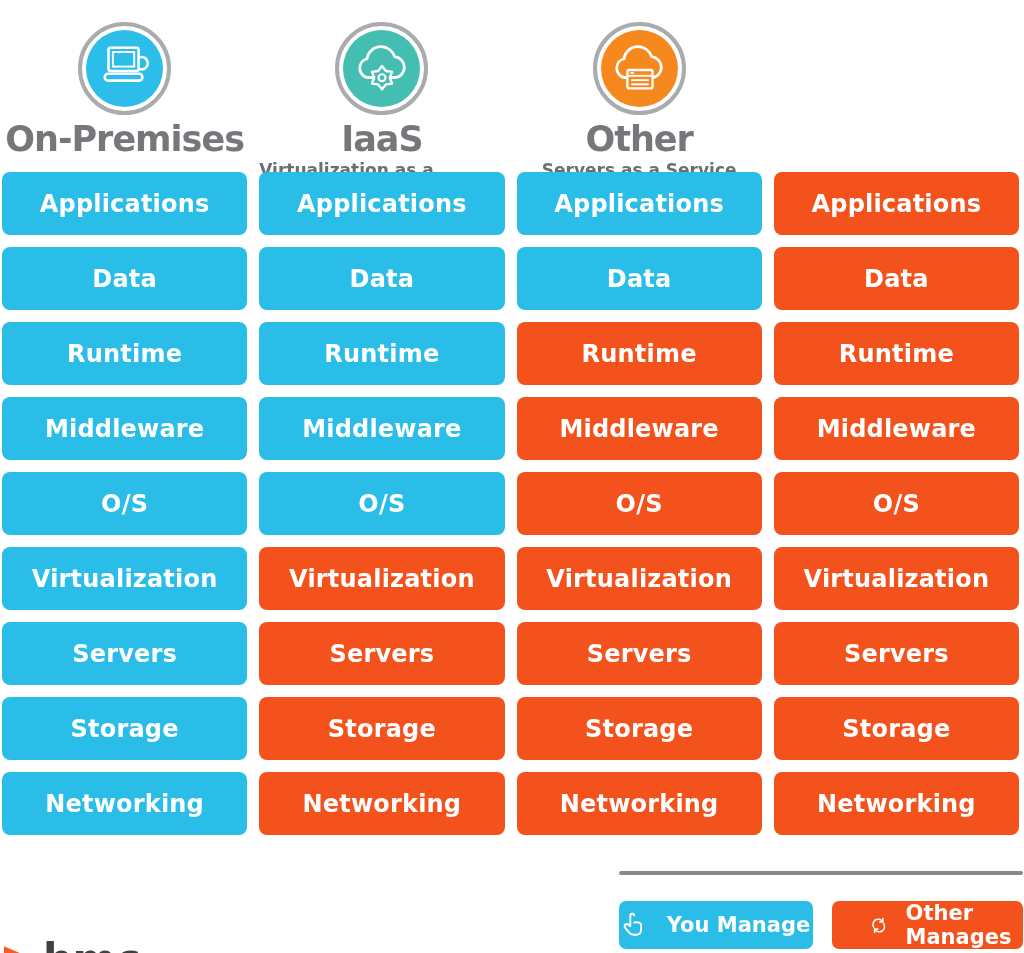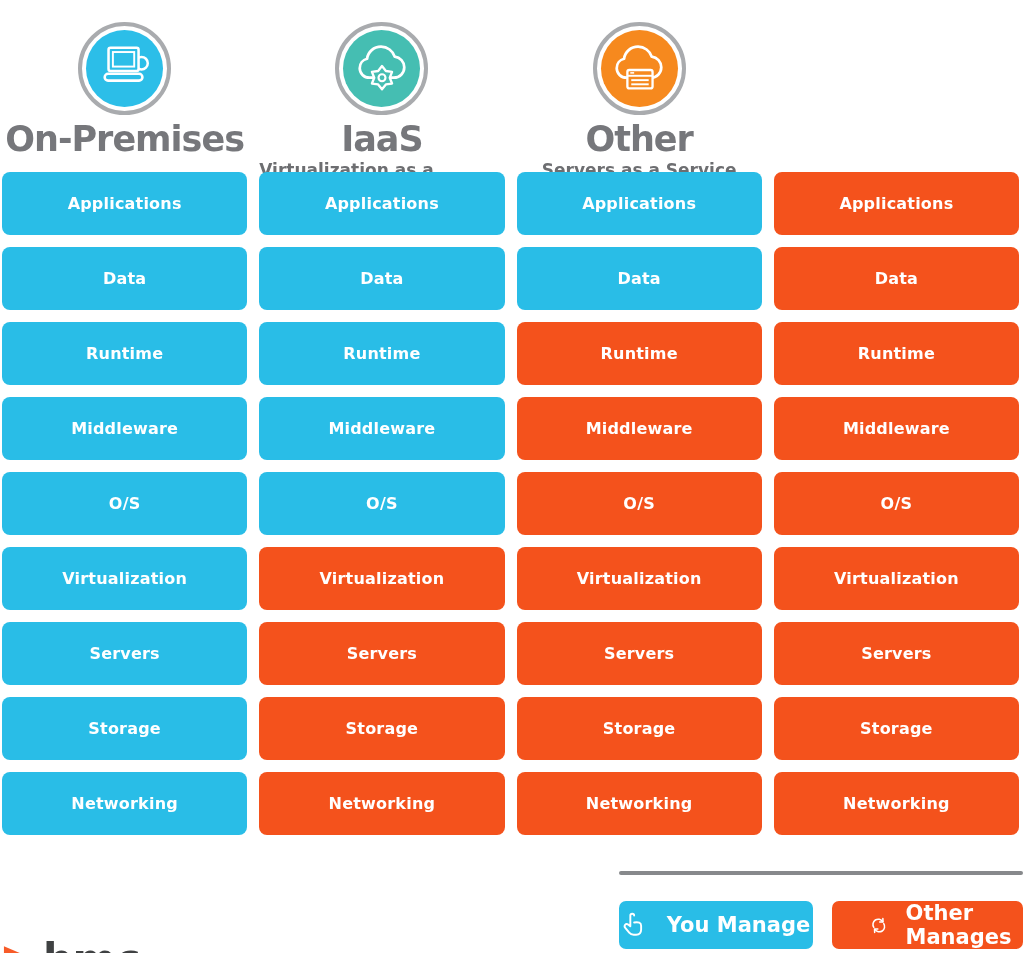--- a/index.html
+++ b/index.html
@@ -33,21 +33,21 @@
   }
 
   
   .stack-grid {
     position:absolute; top:172px; left:2px; right:5px;
     display:grid; grid-template-columns:repeat(4,1fr);
     grid-auto-rows:63px; column-gap:12px; row-gap:12px;
   }
   .cell {
     border-radius:8px; display:flex; align-items:center; justify-content:center;
-    color:#fff; font-size:16px; font-weight:bold; letter-spacing:0.2px;
+    color:#fff; font-size:24px; font-weight:bold; letter-spacing:0.2px;
   }
   .cell.you   { background:var(--you-manage-blue); }
   .cell.other { background:var(--other-manages-orange); }
 
   
   .brand-logo {
     position:absolute; left:2px; top:899px; height:50px;
     display:flex; align-items:center; gap:7px;margin-top:36px;
   }
   .brand-logo svg { width:34px; height:44px; display:block; }

